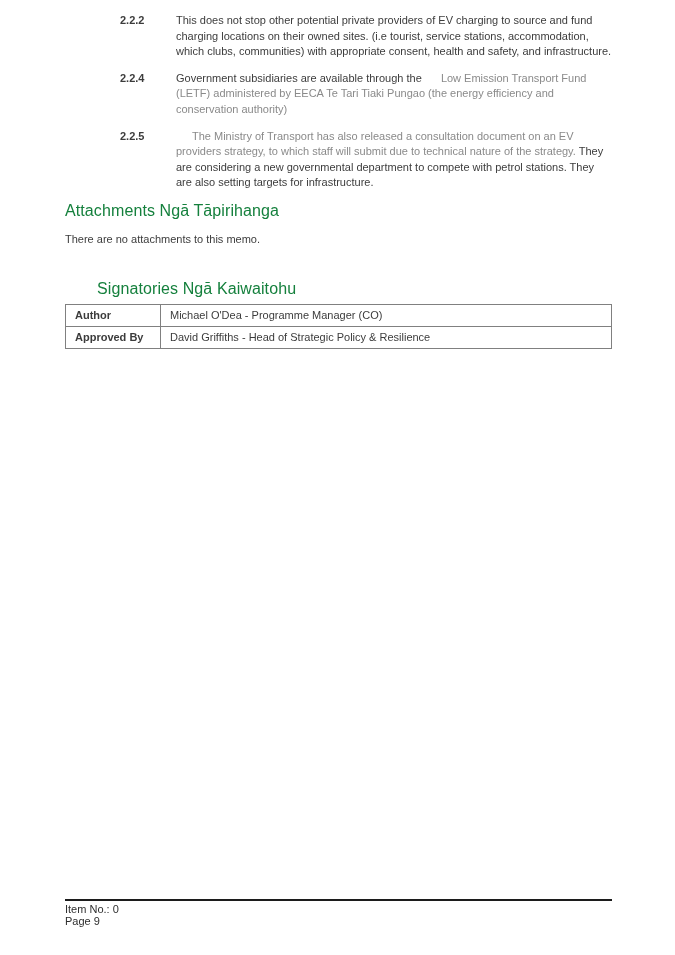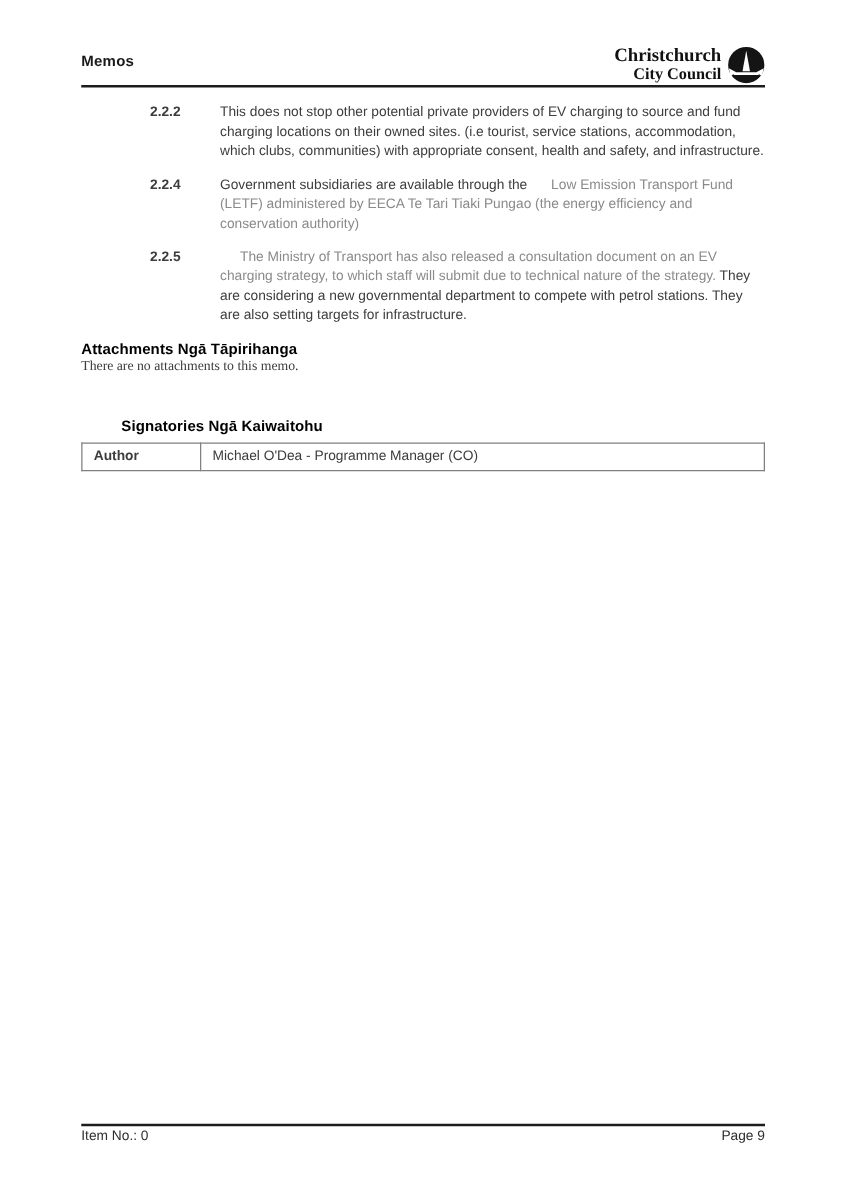--- a/index.html
+++ b/index.html
@@ -44,24 +44,24 @@
     margin-bottom:11px;
     font-size:11px; line-height:15.6px;gap:24px;
   }
   .para-num { width:32px; flex:none; color:#3c3c3c; font-weight:600; }
   .para-text { width:460px; }
   .seg-dark { color:#3c3c3c; }
   .seg-gray { color:#8a8a8a;margin-left:16px; }
 
   
   .section-heading {
-    font-size:12px; font-weight:bold; color:#000000;
+    font-size:16px; font-weight:normal; color:#15803d;
     margin-top:9px; letter-spacing:0.1px;
   }
-  .attachments-note { font-size:11px; color:#3c3c3c; margin-top:0; line-height:15px;font-family:Liberation Serif, serif; }
+  .attachments-note { font-size:11px; color:#3c3c3c; margin-top:12px; line-height:15px; }
   .signatories-heading { margin-top:33px;margin-left:32px; }
 
   
   .sig-table {
     width:100%;
     border-collapse:collapse;
     margin-top:6px;
     font-size:11px;
   }
   .sig-table td {
@@ -73,47 +73,29 @@
   }
   .sig-label { width:95px; font-weight:bold; color:#2e2e2e;margin-top:44px; }
 
   
   .footer {
     position:absolute;
     left:65px; right:63px; top:899px;
     border-top:2px solid #1c1c1c;
     padding-top:2px;
     display:flex; justify-content:space-between;
-    font-size:11px; color:#2e2e2e;
+    font-size:11px; color:#2e2e2e;flex-direction:column;
   }
 </style>
 </head>
 <body>
 
 <div class="page">
   <div class="content">
 
-    <div class="header">
-      <div class="memos-title">Memos</div>
-      <div class="logo">
-        <div class="logo-text">
-          <div class="logo-line1">Christchurch</div>
-          <div class="logo-line2">City Council</div>
-        </div>
-        <span class="logo-icon">
-          <svg width="30" height="30" viewBox="0 0 30 30">
-            <circle cx="15" cy="15" r="14.5" fill="#141414"></circle>
-            <path d="M15 3.5 L18 20 L12 20 Z" fill="#ffffff"></path>
-            <rect x="5" y="20.8" width="20" height="2.2" fill="#ffffff"></rect>
-            <path d="M1 17.5 L7 20.8 L2.5 24 Z" fill="#ffffff"></path>
-            <path d="M29 17.5 L23 20.8 L27.5 24 Z" fill="#ffffff"></path>
-          </svg>
-        </span>
-      </div>
-    </div>
 
     <div class="memo-body">
 
       <div class="para">
         <div class="para-num">2.2.2</div>
         <div class="para-text">
           <span class="seg-dark">This does not stop other potential private providers of EV charging to source and fund charging locations on their owned sites. (i.e tourist, service stations, accommodation, which clubs, communities) with appropriate consent, health and safety, and infrastructure.</span>
         </div>
       </div>
 
@@ -121,37 +103,41 @@
       <div class="para">
         <div class="para-num">2.2.4</div>
         <div class="para-text">
           <span class="seg-dark">Government subsidiaries are available through the </span><span class="seg-gray">Low Emission Transport Fund (LETF) administered by EECA Te Tari Tiaki Pungao (the energy efficiency and conservation authority)</span>
         </div>
       </div>
 
       <div class="para">
         <div class="para-num">2.2.5</div>
         <div class="para-text">
-          <span class="seg-gray">The Ministry of Transport has also released a consultation document on an EV charging strategy, to which staff will submit due to technical nature of the strategy. </span><span class="seg-dark">They are considering a new governmental department to compete with petrol stations. They are also setting targets for infrastructure.</span>
+          <span class="seg-gray">The Ministry of Transport has also released a consultation document on an EV providers strategy, to which staff will submit due to technical nature of the strategy. </span><span class="seg-dark">They are considering a new governmental department to compete with petrol stations. They are also setting targets for infrastructure.</span>
         </div>
       </div>
 
     </div>
 
     <div class="section-heading">Attachments Ngā Tāpirihanga</div>
     <div class="attachments-note">There are no attachments to this memo.</div>
 
     <div class="section-heading signatories-heading">Signatories Ngā Kaiwaitohu</div>
 
     <table class="sig-table">
       <tbody>
         <tr>
           <td class="sig-label">Author</td>
           <td>Michael O'Dea - Programme Manager (CO)</td>
         </tr>
+        <tr>
+          <td class="sig-label">Approved By</td>
+          <td>David Griffiths - Head of Strategic Policy &amp; Resilience</td>
+        </tr>
       </tbody>
     </table>
 
   </div>
 
   <div class="footer">
     <span>Item No.: 0</span>
     <span>Page 9</span>
   </div>
 </div>

